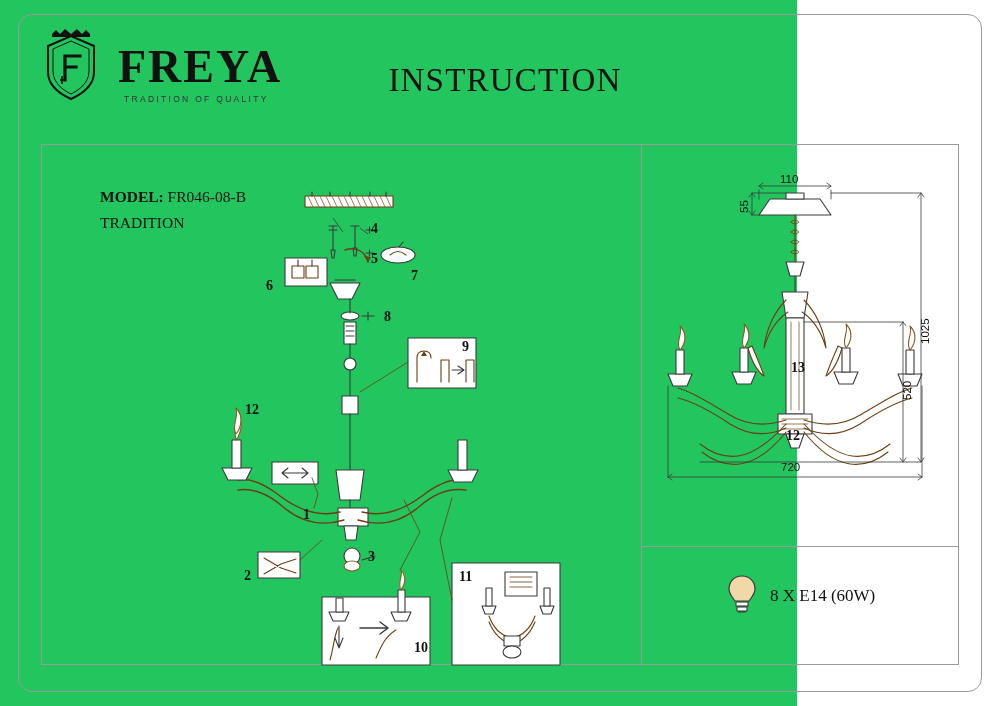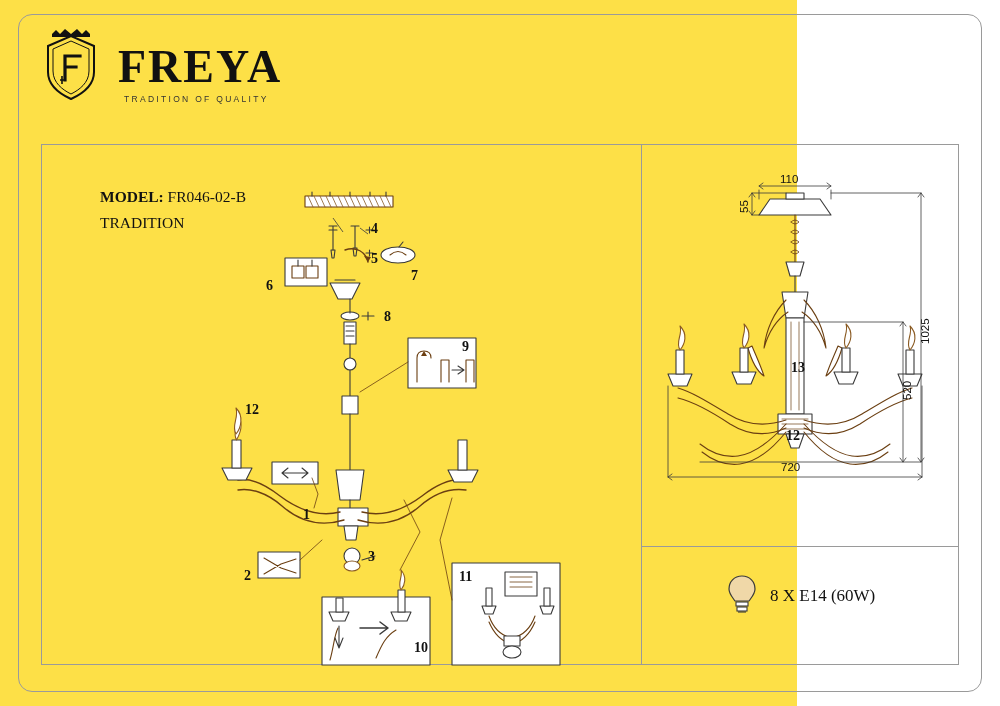--- a/index.html
+++ b/index.html
@@ -12,21 +12,21 @@
     height: 706px;
     font-family: "Liberation Serif", serif;
     color: #1a1a1a;
     position: relative;
     overflow: hidden;
   }
   .page {
     position: absolute;
     left: 0; top: 0;
     width: 797px; height: 706px;
-    background: #fde047;
+    background: #22c55e;
   }
   .outer-frame {
     position: absolute;
     left: 18px; top: 14px;
     width: 964px; height: 678px;
     border: 1px solid #9a9a9a;
     border-radius: 14px;
     box-sizing: border-box;
   }
 
@@ -162,28 +162,29 @@
       <path d="M8 18 L31 8 L54 18 L54 44 C54 58 42 66 31 71 C20 66 8 58 8 44 Z" fill="none" stroke="#111" stroke-width="2"></path>
       <path d="M13 21 L31 13 L49 21 L49 43 C49 55 39 62 31 66 C23 62 13 55 13 43 Z" fill="none" stroke="#111" stroke-width="1"></path>
       <path d="M25 28 L40 28 M25 28 L25 52 M25 39 L36 39" fill="none" stroke="#111" stroke-width="3.2" stroke-linecap="square"></path>
       <path d="M22 48 L22 56 M20 52 L24 52" stroke="#111" stroke-width="1.6"></path>
       <path d="M12 6 L16 2 L20 6 L25 1 L31 6 L37 1 L42 6 L46 2 L50 6 L50 9 L12 9 Z" fill="#111"></path>
     </svg>
     <div class="brand-text">FREYA</div>
     <div class="brand-sub">TRADITION OF QUALITY</div>
   </div>
 
+  <div class="doc-title">INSTRUCTION</div>
 
   <div class="panel-left"></div>
   <div class="panel-right-top"></div>
   <div class="panel-right-bottom"></div>
 
   <div class="model-line">
     <b>MODEL:</b>
-    <span>FR046-02-B</span>
+    <span>FR046-08-B</span>
   </div>
   <div class="model-type">TRADITION</div>
 
   <svg class="svg-layer" viewBox="0 0 1000 706">
     <g stroke="#3a3a3a" fill="none" stroke-width="1.1" stroke-linecap="round" stroke-linejoin="round">
 
       <g>
         <rect x="305" y="196" width="88" height="11" fill="#fff" stroke="#6b3f12"></rect>
         <g stroke="#8a5a22" stroke-width="0.8">
           <path d="M308 196 L313 207 M314 196 L319 207 M320 196 L325 207 M326 196 L331 207

